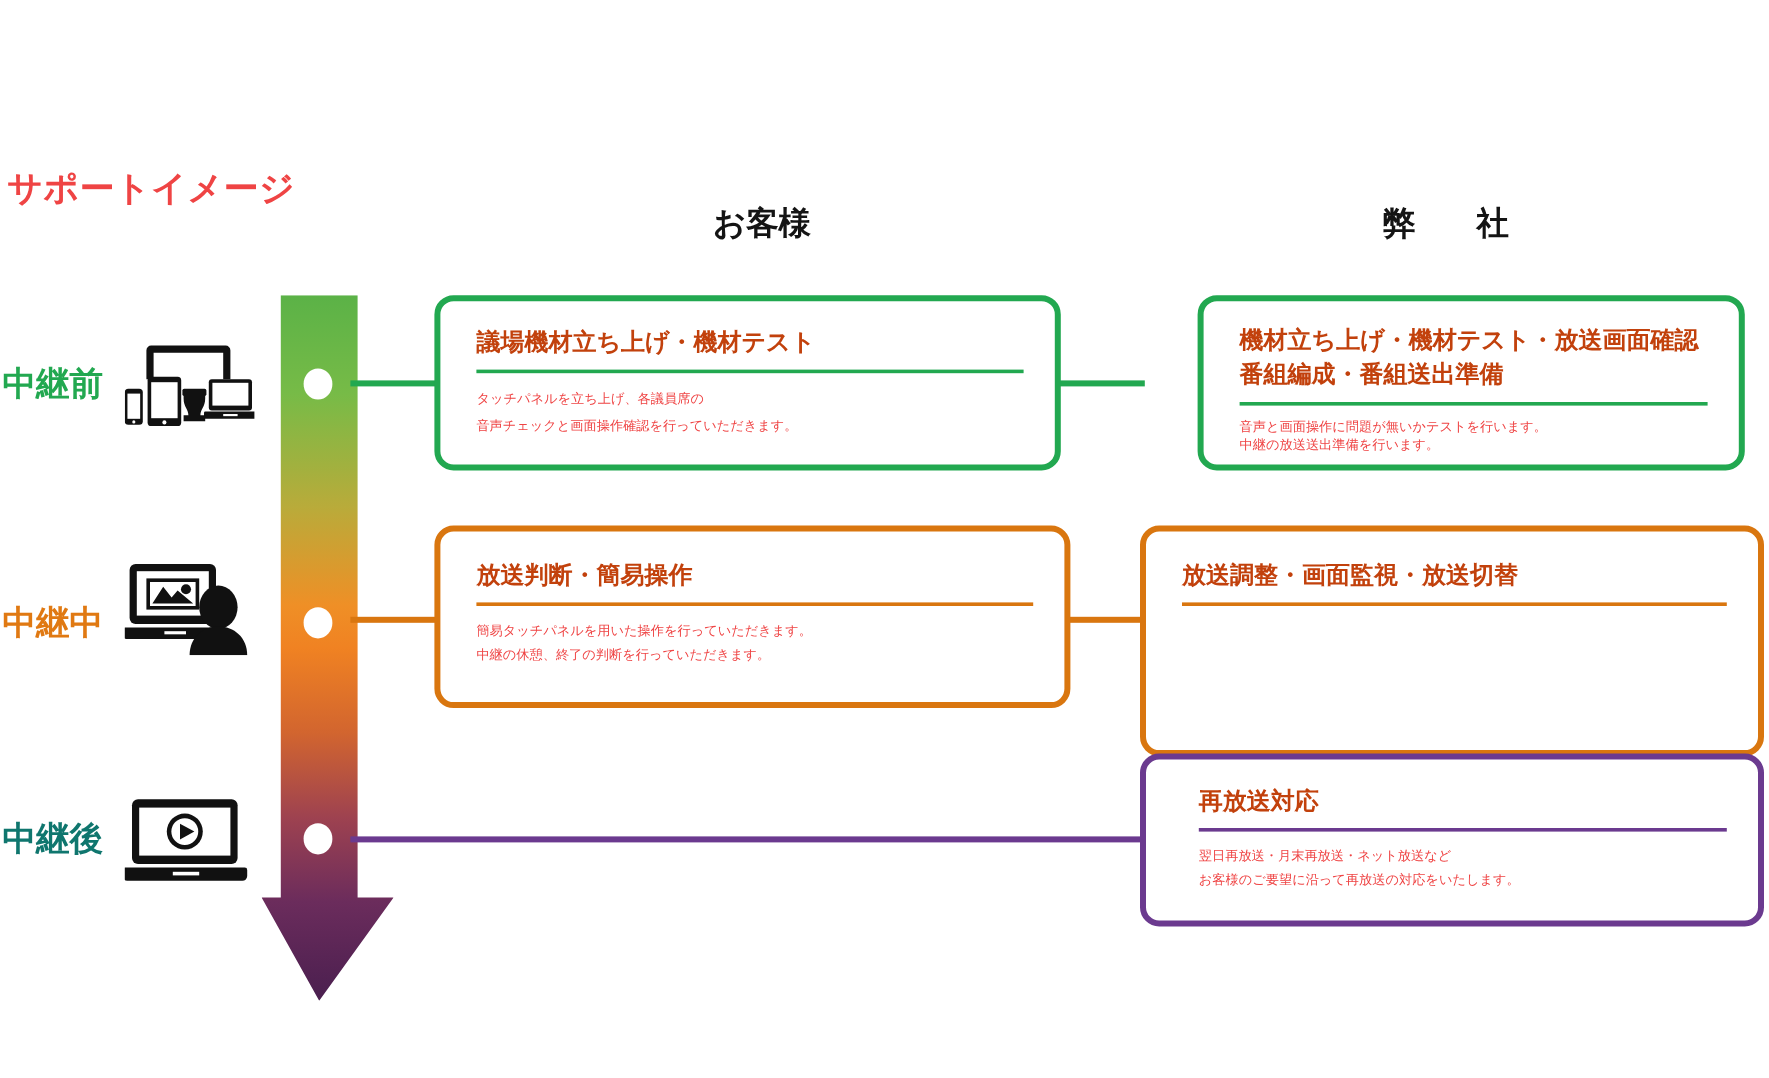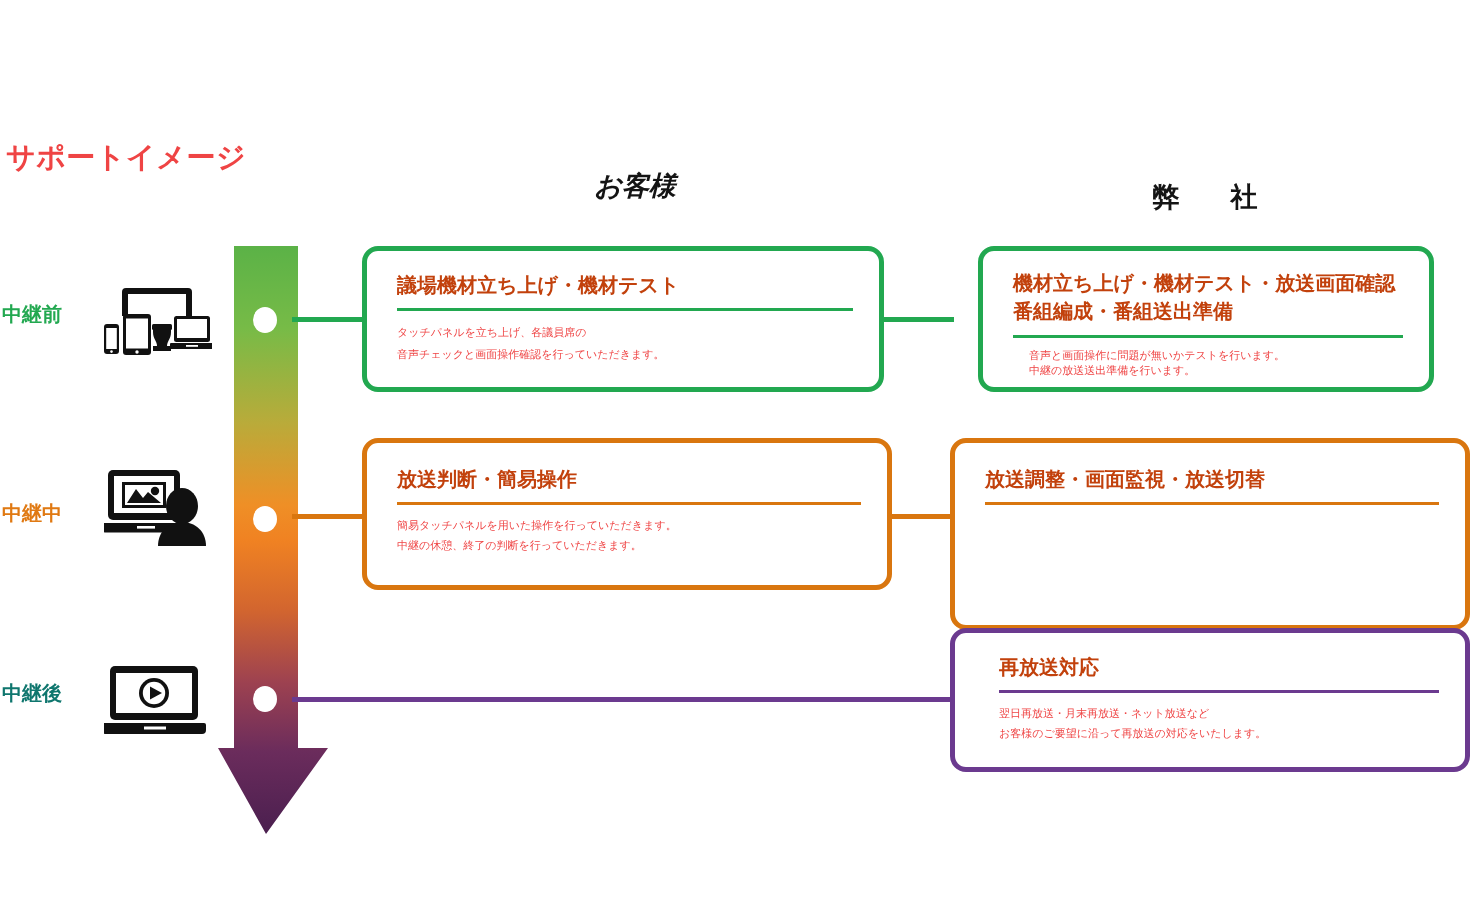--- a/index.html
+++ b/index.html
@@ -35,22 +35,22 @@
   
   .col-header {
     position: absolute;
     top: 168px;
     font-size: 27px;
     font-weight: 700;
     color: #141414;
     text-align: center;
     white-space: nowrap;
   }
-  #col-header-customer { left: 470px; width: 330px; font-style: italic; }
-  #col-header-company  { left: 1040px; width: 330px; letter-spacing: 12px; text-indent: 12px; margin-top: 11px; }
+  #col-header-customer { left: 470px; width: 330px; }
+  #col-header-company  { left: 1040px; width: 330px; letter-spacing: 12px; text-indent: 12px; }
 
   
   #arrow-wrap {
     position: absolute;
     left: 218px;
     top: 246px;
     width: 110px;
     height: 588px;
   }
   #arrow-wrap svg { display: block; }
@@ -66,21 +66,21 @@
   }
   #stage-dot-1 { top: 307px; }
   #stage-dot-2 { top: 506px; }
   #stage-dot-3 { top: 686px; }
 
   
   .stage-label {
     position: absolute;
     left: 2px;
     width: 104px;
-    font-size: 20px;
+    font-size: 28px;
     font-weight: 700;
     white-space: nowrap;
   }
   #stage-label-1 { top: 301px; color: #22a850; }
   #stage-label-2 { top: 500px; color: #e07912; }
   #stage-label-3 { top: 680px; color: #0f766e; }
 
   
   .stage-icon {
     position: absolute;
@@ -130,26 +130,26 @@
   }
   .card.orange .card-rule { background: #d9760f; }
   .card.purple .card-rule { background: #6b3a8f; }
 
   .card-body {
     font-size: 11px;
     color: #ef4444;
     white-space: pre-line;
   }
   .card-body.loose  { line-height: 1.95; }
-  .card-body.tight  { line-height: 1.35; margin-left: 16px; }
+  .card-body.tight  { line-height: 1.35; }
   .card-body.normal { line-height: 1.75; }
 
   
   #card-1-left  { left: 362px;  top: 246px; width: 522px; height: 146px; }
-  #card-1-right { left: 978px;  top: 246px; width: 456px; height: 146px; }
+  #card-1-right { left: 998px;  top: 246px; width: 456px; height: 146px; }
   #card-2-left  { left: 362px;  top: 438px; width: 530px; height: 152px; }
   #card-2-right { left: 950px;  top: 438px; width: 520px; height: 192px; }
   #card-3-right { left: 950px;  top: 628px; width: 520px; height: 144px; }
 
   #card-1-left .card-inner  { padding-top: 20px; }
   #card-1-right .card-inner { padding-top: 18px; }
   #card-3-right .card-inner { padding-top: 20px; padding-left: 44px; }
 </style>
 </head>
 <body>

